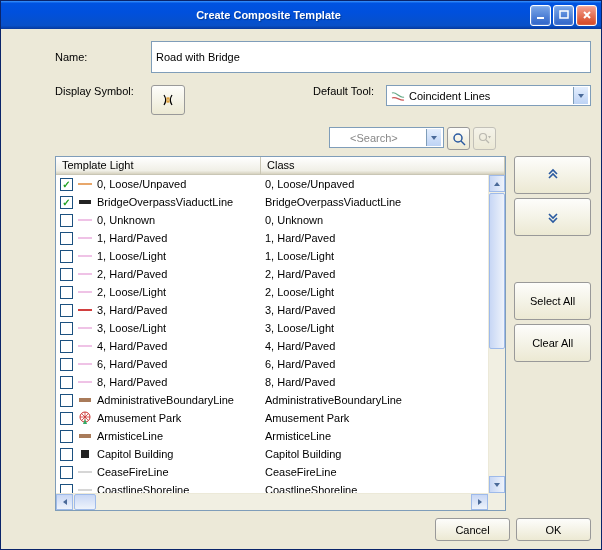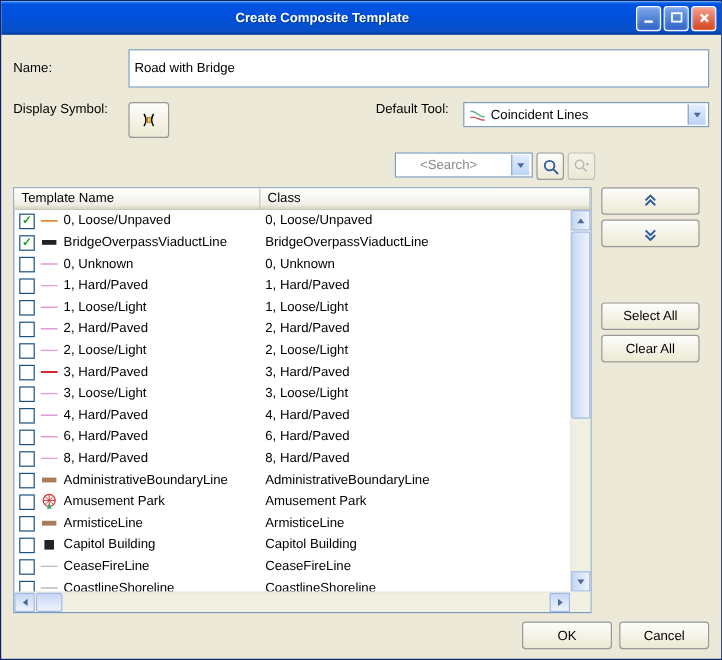--- a/index.html
+++ b/index.html
@@ -5,21 +5,21 @@
 * { box-sizing: border-box; font-family: Tahoma, sans-serif; font-size: 11px; }
 body { margin: 0; background: #ece9d8; width: 602px; height: 550px; border: 1px solid #0a246a; overflow: hidden; }
 
 .titlebar { height: 28px; background: linear-gradient(to bottom, #3a95ff 0%, #0053e1 8%, #0050dd 40%, #0850c8 88%, #06389c 100%); display: flex; align-items: center; padding: 0 4px 0 6px; color: #fff; font-weight: bold; font-size: 13px; }
 .titlebar .title { flex: 1; text-shadow: 1px 1px 1px rgba(0,0,0,0.3); text-align: center; }
 .titlebar .btns { display: flex; gap: 2px; }
 .titlebar .wbtn { width: 21px; height: 21px; border: 1px solid #fff; border-radius: 3px; display: flex; align-items: center; justify-content: center; font-weight: bold; font-size: 12px; box-shadow: inset 0 0 2px rgba(255,255,255,0.5); }
 .wbtn.min, .wbtn.max { background: linear-gradient(to bottom,#7ba7e8,#2c62c8); color:#fff;}
 .wbtn.close { background: linear-gradient(to bottom,#f5a191,#d4441f); color:#fff;}
 
-.content { padding: 12px 10px 10px 10px; position: relative; height: calc(550px - 28px); }
+.content { padding: 12px 10px 10px 10px; position: relative; height: calc(550px - 28px); margin-left: 44px; }
 
 .row { display: flex; align-items: center; margin-bottom: 12px; gap: 8px; }
 .lbl { color: #000; }
 .name-input { flex: 1; height: 32px; border: 1px solid #7f9db9; padding: 11px 4px; background: #fff; }
 .symbtn { width: 34px; height: 30px; border: 1px solid #999; background:linear-gradient(#fdfdfb,#ece9d3); display:flex; align-items:center; justify-content:center; border-radius:3px;}
 .symbtn svg { width: 16px; height: 16px; }
 .toolrow { display:flex; align-items:flex-start; }
 .toolsel { display:flex; align-items:center; border:1px solid #7f9db9; background:#fff; height:21px; width: 205px; padding:0 2px 0 4px; }
 .toolsel .ico { width:14px; height:14px; margin-right:4px; display:flex; align-items:center; justify-content:center;}
 .toolsel .txt { flex:1; }
@@ -49,21 +49,21 @@
 .vscroll .thumb { position:absolute; top:18px; left:0; right:0; height:156px; background:linear-gradient(to right,#c8d7f5,#eef3fb); border:1px solid #9ebaea; border-radius:2px;}
 .vscroll .arr { position:absolute; left:0; right:0; height:17px; background:linear-gradient(to right,#c8d7f5,#eef3fb); border:1px solid #9ebaea; display:flex;align-items:center;justify-content:center;}
 .vscroll .arr.up{top:0;} .vscroll .arr.dn{bottom:0;}
 .hscroll { position:absolute; left:0; right:17px; bottom:0; height:17px; background:#f1efe2; border-top:1px solid #ece9d8;}
 .hscroll .arr{ position:absolute; top:0; bottom:0; width:17px; background:linear-gradient(#c8d7f5,#eef3fb); border:1px solid #9ebaea; display:flex;align-items:center;justify-content:center;}
 .hscroll .arr.l{left:0;} .hscroll .arr.r{right:0;}
 .hscroll .thumb{position:absolute; left:18px; top:0; bottom:0; width:22px; background:linear-gradient(#c8d7f5,#eef3fb); border:1px solid #9ebaea; border-radius:2px;}
 .corner {position:absolute; right:0; bottom:0; width:17px; height:17px; background:#f1efe2;}
 
 .sidebtns { width:82px; display:flex; flex-direction:column; gap:4px; }
-.sbtn { height:23px; border:1px solid #999; background:linear-gradient(#fdfdfb,#ece9d3); border-radius:3px; display:flex; align-items:center; justify-content:center;}
+.sbtn { height:38px; border:1px solid #999; background:linear-gradient(#fdfdfb,#ece9d3); border-radius:3px; display:flex; align-items:center; justify-content:center;}
 
 .footer { position:absolute; bottom:10px; right:10px; display:flex; gap:6px;}
 .fbtn { width:75px; height:23px; border:1px solid #999; background:linear-gradient(#fdfdfb,#ece9d3); border-radius:3px; display:flex; align-items:center; justify-content:center;}
 
 svg.chev { width:10px; height:10px; }
 </style>
 </head>
 <body>
 
 <div class="titlebar">
@@ -141,21 +141,21 @@
           <circle cx="5" cy="5" r="3.5" stroke="#888" fill="none" stroke-width="1.2"></circle>
           <path d="M8 8 L11 11" stroke="#888" stroke-width="1.2"></path>
           <path d="M10 4 L13 4 L11.5 6.5 Z" fill="#888"></path>
         </svg>
       </div>
   </div>
 
   <div class="main">
     <div class="gridwrap">
       <div class="headers">
-        <div class="hcell c1">Template Name</div>
+        <div class="hcell c1">Template Light</div>
         <div class="hcell c2">Class</div>
       </div>
       <div class="gridbody" id="gridbody">
           <div class="grow">
             <span class="chk">✓</span>
             <span class="swatch">
               <svg width="16" height="10">
                 <line x1="1" y1="5" x2="15" y2="5" stroke="#e08a3a" stroke-width="1.5"></line>
               </svg>
             </span>
@@ -383,20 +383,20 @@
           <span>Select All</span>
         </div>
       <div class="sbtn">
           <span>Clear All</span>
         </div>
     </div>
   </div>
 
   <div class="footer">
     <div class="fbtn">
+        <span>Cancel</span>
+      </div>
+    <div class="fbtn">
         <span>OK</span>
       </div>
-    <div class="fbtn">
-        <span>Cancel</span>
-      </div>
   </div>
 
 </div>
 
 </body></html>

